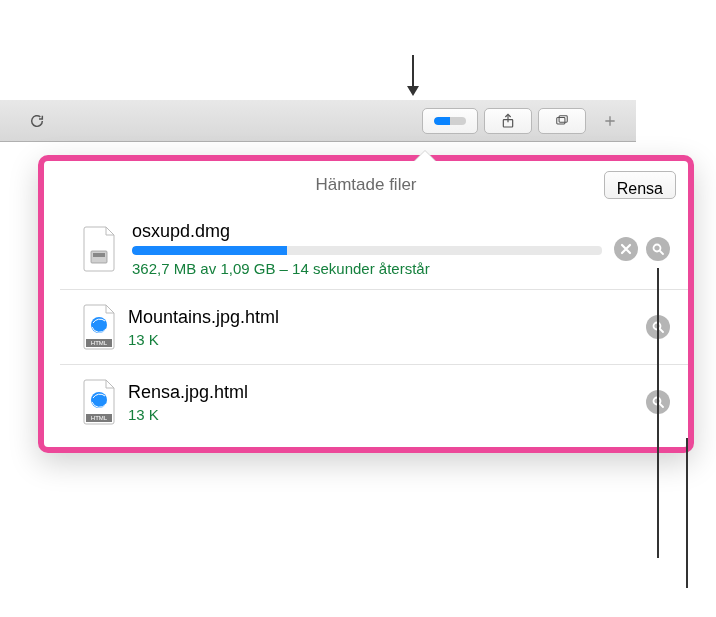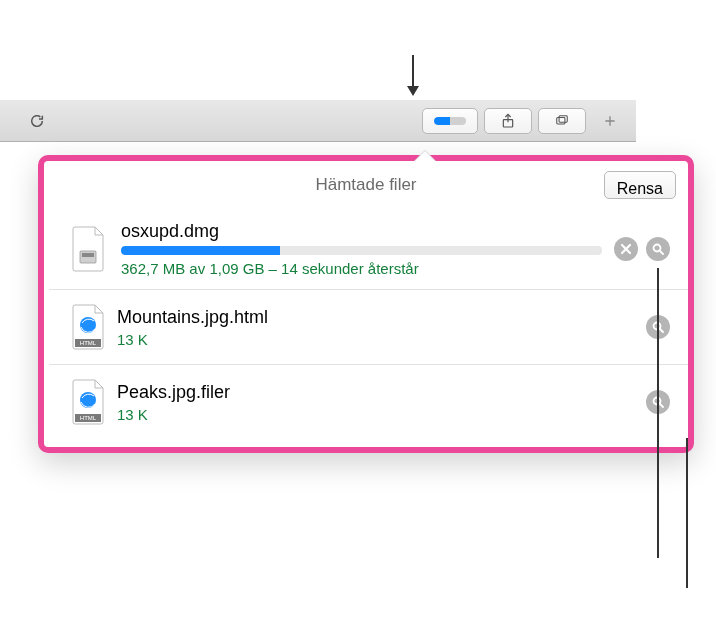--- a/index.html
+++ b/index.html
@@ -126,21 +126,21 @@
       top: 10px;
       height: 28px;
       padding: 8px 12px;
       font-size: 16px;
       background: linear-gradient(to bottom, #fdfdfd, #f2f2f2);
       border: 1px solid #b8b8b8;
       border-radius: 5px;
       cursor: pointer;
     }
     .download-list {
-      padding: 0 0 8px 5px;
+      padding: 0 0 8px 16px;
     }
     .download-item {
       display: flex;
       align-items: center;
       padding: 12px 18px 12px 18px;
       gap: 12px;
       position: relative;
     }
     .download-list > .download-item + .download-item {
       border-top: 1px solid #e2e2e2;
@@ -314,21 +314,21 @@
           </button>
         </div>
       </div>
       <div class="download-item">
         <div class="file-icon">
           <svg viewBox="0 0 38 48">
             <use href="#icon-html"></use>
           </svg>
         </div>
         <div class="download-info">
-          <div class="file-name">Peaks.jpg.filer</div>
+          <div class="file-name">Rensa.jpg.html</div>
           <div class="file-meta">13 K</div>
         </div>
         <div class="item-actions">
           <button class="circle-btn">
             <svg viewBox="0 0 12 12">
               <use href="#icon-mag"></use>
             </svg>
           </button>
         </div>
       </div>

